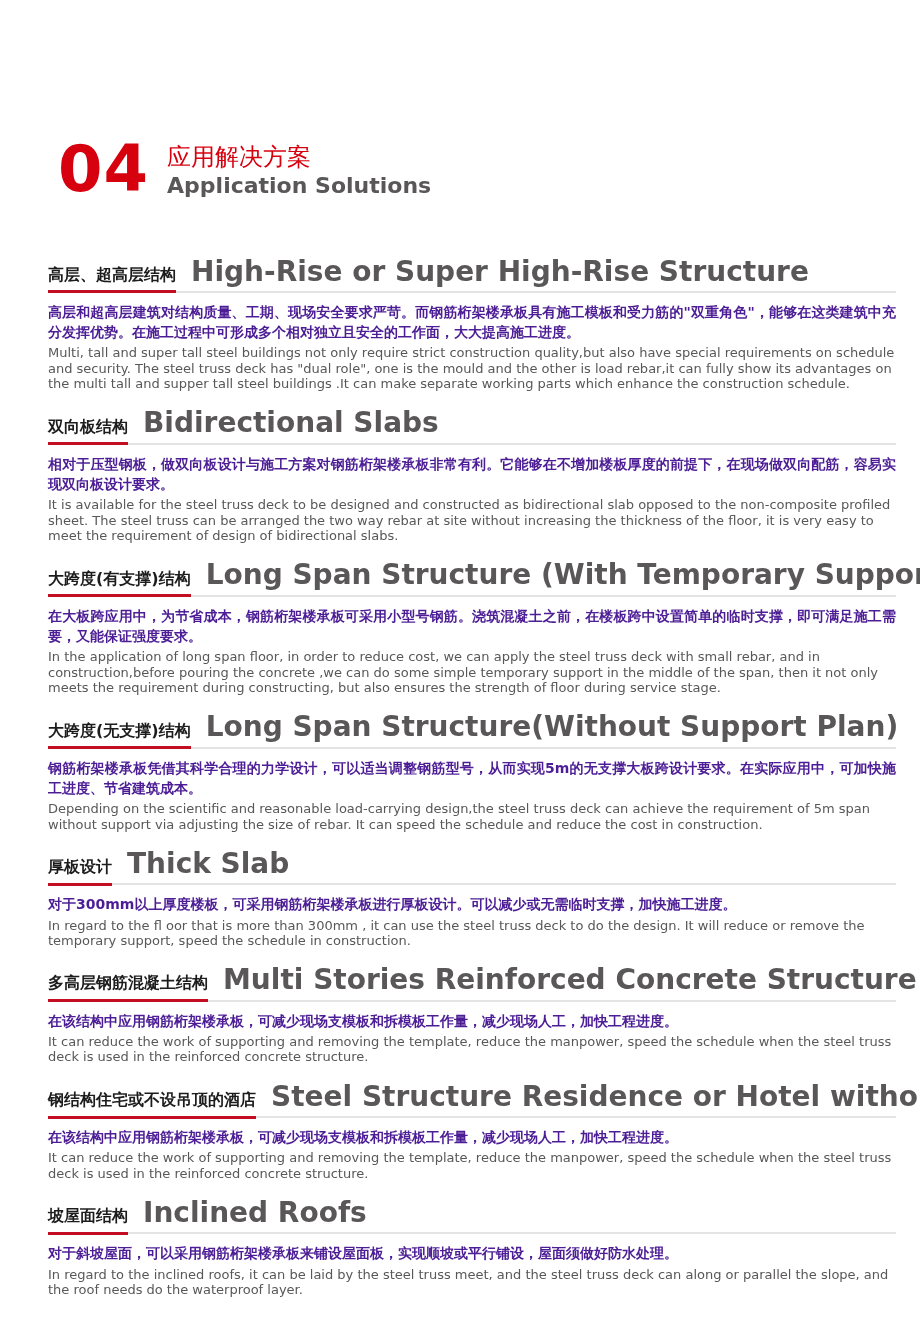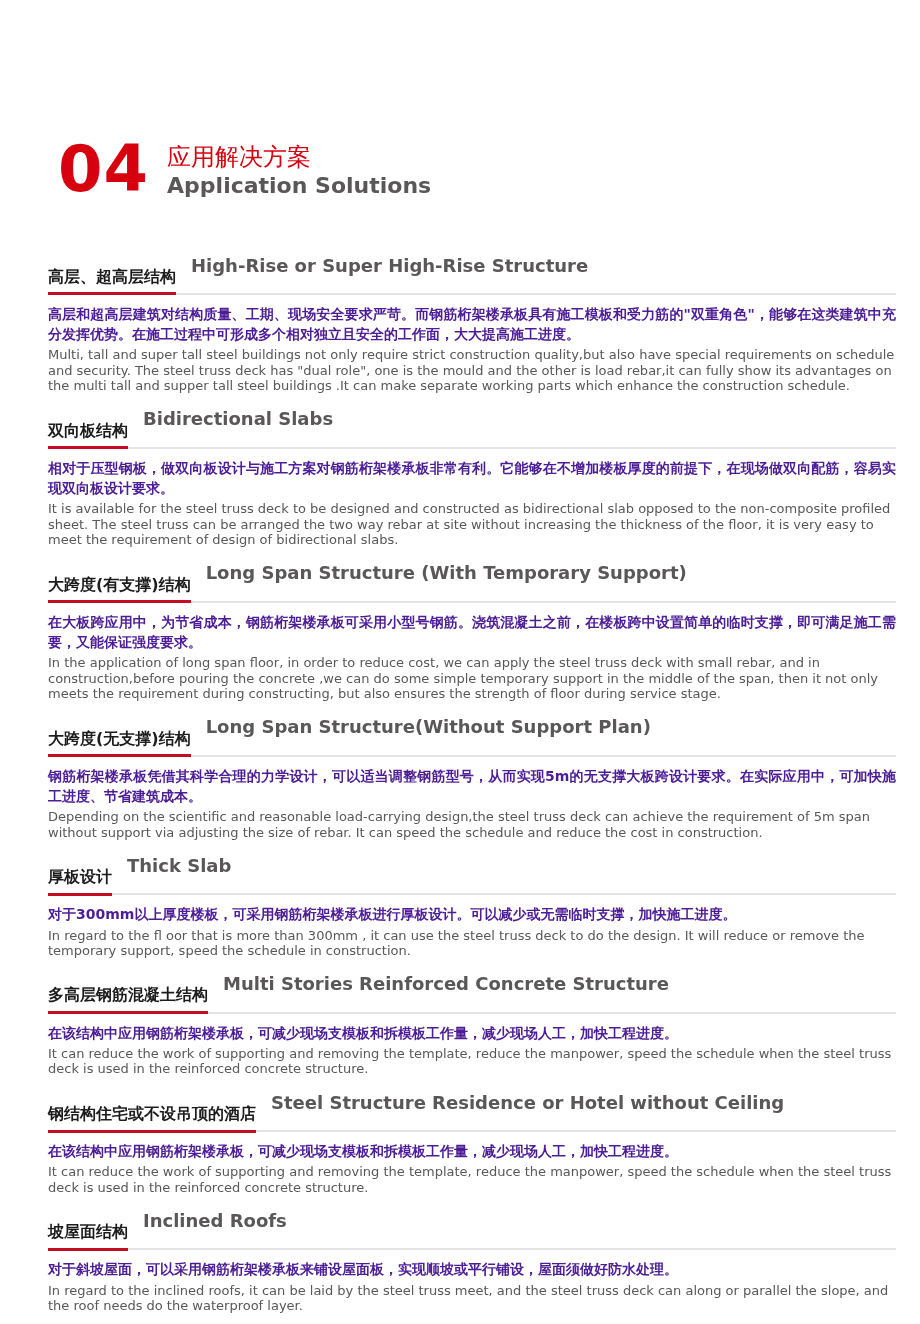--- a/index.html
+++ b/index.html
@@ -54,26 +54,26 @@
     font-size: 16px;
     font-weight: bold;
     color: #1c1c1c;
     line-height: 1.3;
     padding-bottom: 5px;
     border-bottom: 3px solid #c30d23;
     margin-bottom: -2.5px;
     white-space: nowrap;
   }
   .sec-title-en {
-    font-size: 18px;
+    font-size: 28px;
     font-weight: bold;
     color: #595757;
     line-height: 1.3;
     margin-left: 15px;
-    padding-bottom: 16px;
+    padding-bottom: 1px;
     white-space: nowrap;
   }
   .sec-body-zh {
     margin-top: 9px;
     font-size: 14px;
     font-weight: 600;
     color: #4c1d95;
     line-height: 1.45;
     text-align: justify;
   }

